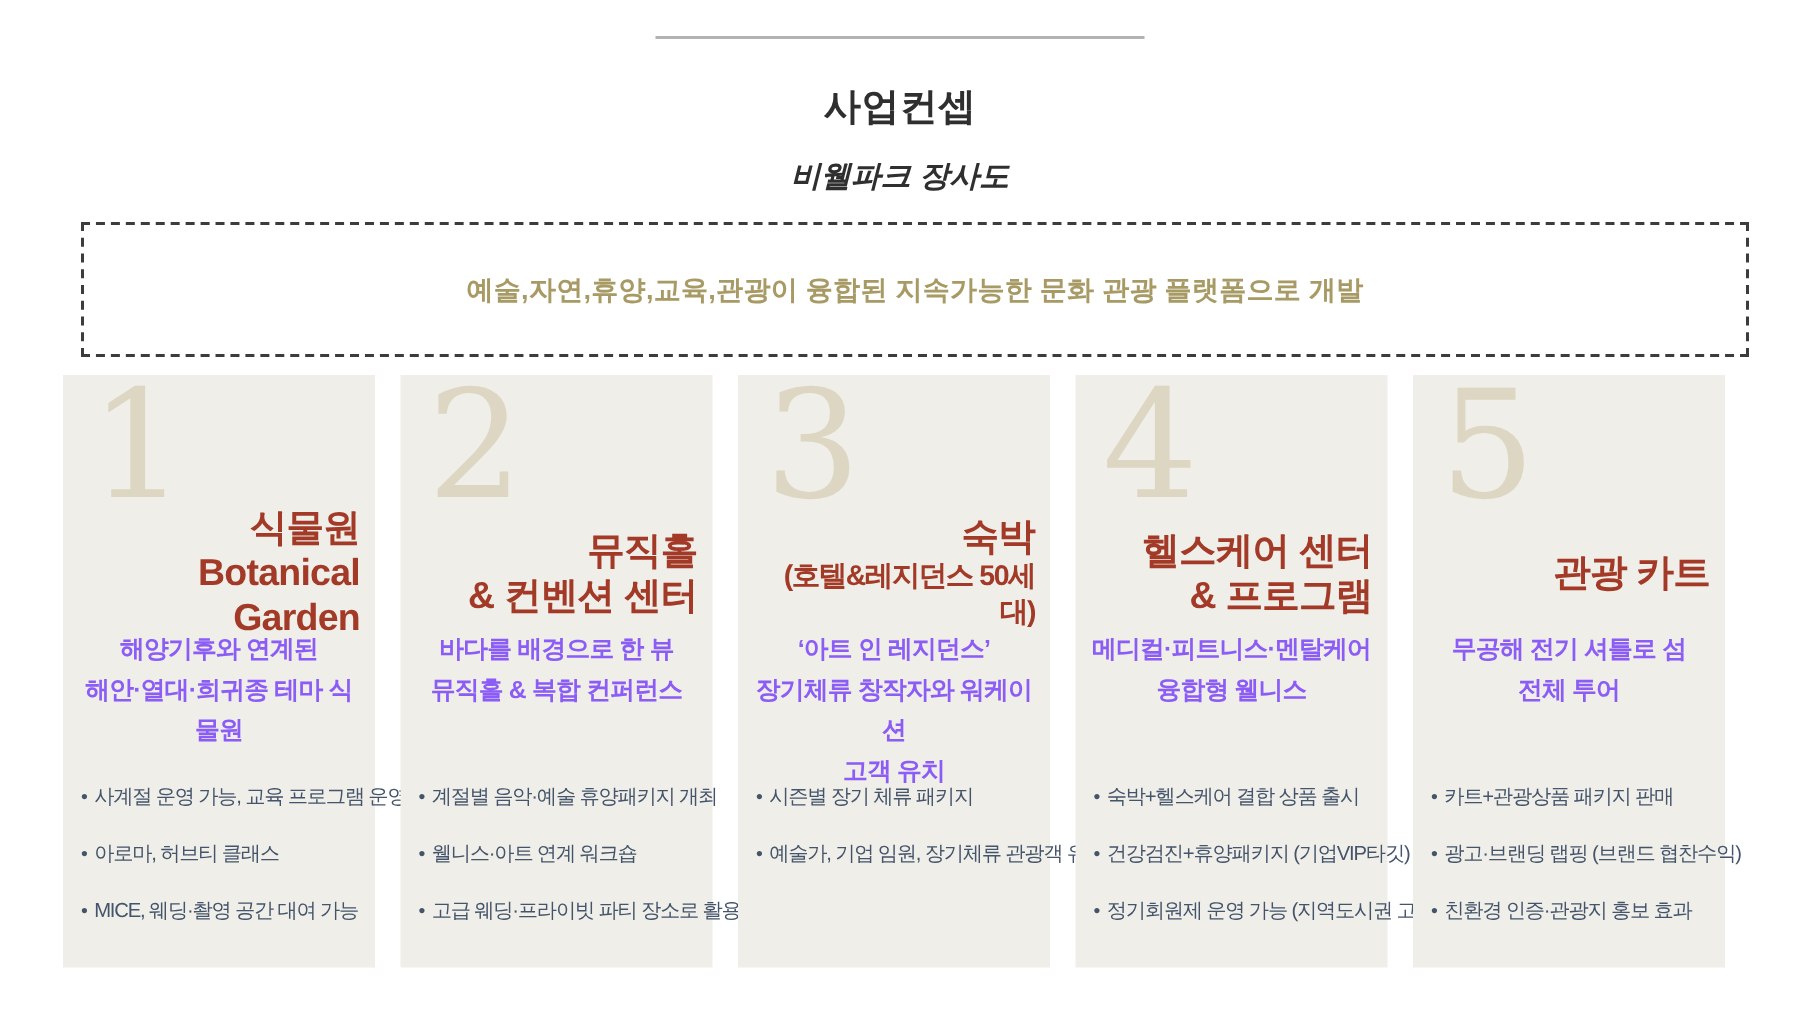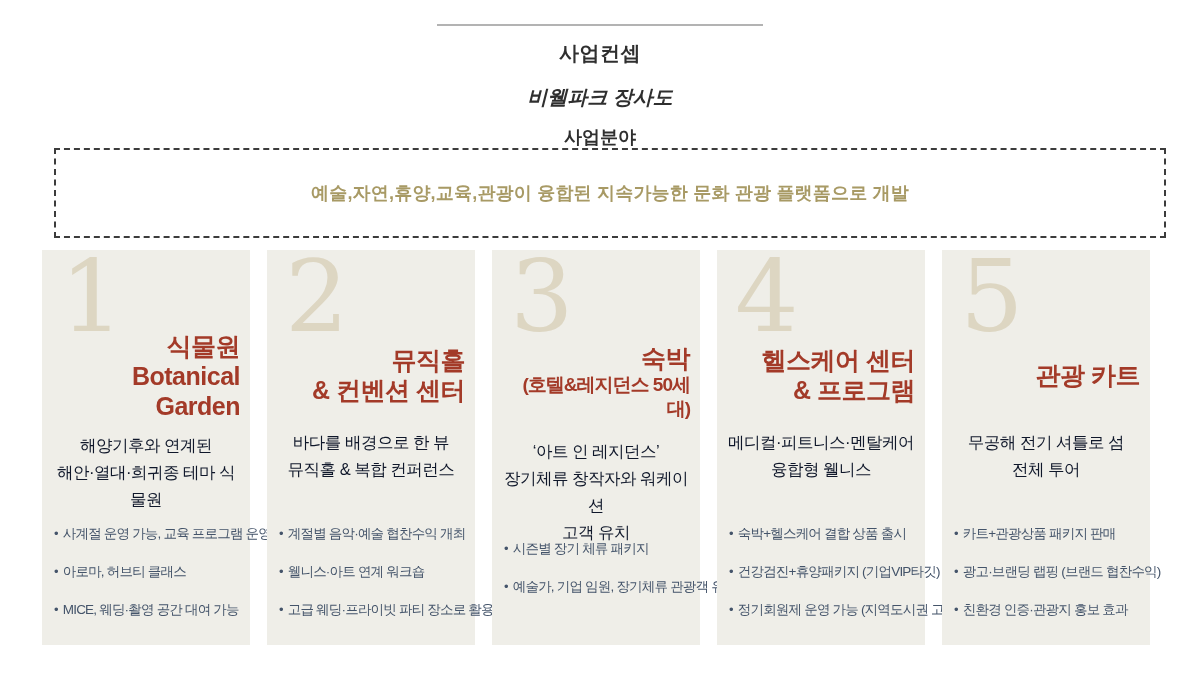--- a/index.html
+++ b/index.html
@@ -10,21 +10,21 @@
     color:#2f2f2f;
     position:relative;
     overflow:hidden;
   }
   .header { text-align:center; padding-top:10px; }
   .header-rule {
     width:326px; height:0;
     border-top:2px solid #b3b3b3;
     margin:14px auto 0 auto;
   }
-  .page-title { font-size:20px; font-weight:bold; margin-top:14px; letter-spacing:0.5px; }
+  .page-title { font-size:25px; font-weight:bold; margin-top:28px; letter-spacing:0.5px; }
   .project-name { font-size:20px; font-weight:bold; margin-top:17px;font-style:italic; }
   .section-title { font-size:18px; font-weight:bold; margin-top:14px; }
 
   .concept-banner {
     position:absolute; left:54px; top:148px;
     width:1108px; height:86px;
     border:2px dashed #3c3c3c;
     background:#ffffff;
     display:flex; align-items:center; justify-content:center;
   }
@@ -54,23 +54,23 @@
   }
   .card-title {
     height:76px;
     display:flex; flex-direction:column; justify-content:center;
     text-align:right;
     color:#a33a28; font-weight:bold;
   }
   .card-title .t-line { font-size:25px; line-height:30px; letter-spacing:-0.5px; }
   .card-title .t-line.small { font-size:19px; line-height:24px; letter-spacing:-1px; }
   .card-subtitle {
-    height:100px; margin-top:18px;
+    height:100px; 
     text-align:center;
-    color:#0f172a; font-weight:normal;
+    color:#8b5cf6; font-weight:bold;
     font-size:16.5px; line-height:27px; letter-spacing:-0.5px;
   }
   .bullets {
     list-style:none; margin:0; padding:2px 0 0 2px;
   }
   .bullets li {
     color:#44546a;
     font-size:13.5px; line-height:18px;
     letter-spacing:-0.8px;
     margin-bottom:20px;
@@ -127,21 +127,21 @@
       <div class="t-line">뮤직홀</div>
       <div class="t-line">&amp; 컨벤션 센터</div>
     </div>
     <div class="card-subtitle">
       <div>바다를 배경으로 한 뷰</div>
       <div>뮤직홀 &amp; 복합 컨퍼런스</div>
     </div>
     <ul class="bullets">
       <li>
           <span class="bullet-marker">•</span>
-          <span>계절별 음악·예술 협찬수익 개최</span>
+          <span>계절별 음악·예술 휴양패키지 개최</span>
         </li>
       <li>
           <span class="bullet-marker">•</span>
           <span>웰니스·아트 연계 워크숍</span>
         </li>
       <li>
           <span class="bullet-marker">•</span>
           <span>고급 웨딩·프라이빗 파티 장소로 활용</span>
         </li>
     </ul>

